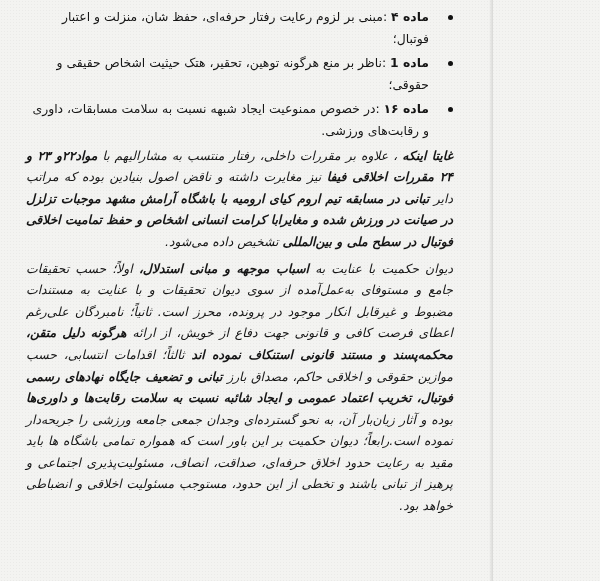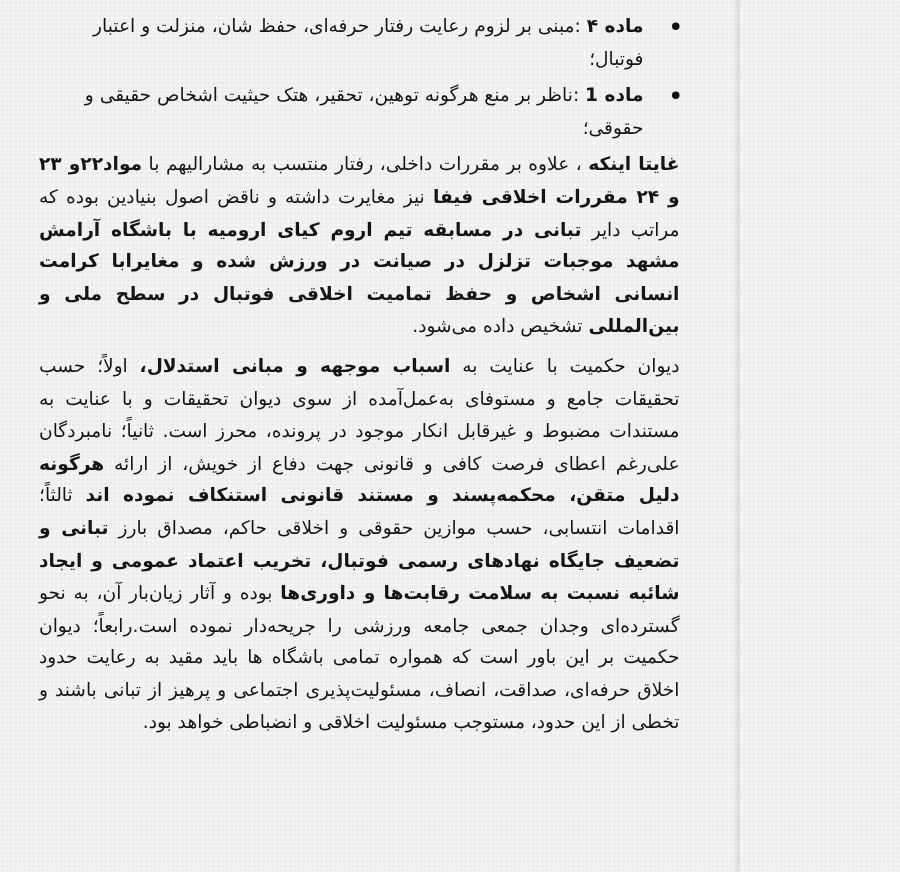--- a/index.html
+++ b/index.html
@@ -47,20 +47,21 @@
       border-radius: 50%;
       background: #111;
     }
     .bullets li .num {
       font-weight: bold;
     }
     .para {
       margin: 0 0 5px 0;
       text-align: justify;
       text-align-last: right;
+      font-style: italic;
     }
     .para.first {
       margin-top: 3px;
     }
     b, .b {
       font-weight: bold;
     }
     .scan-edge {
       position: absolute;
       right: 0;
@@ -77,20 +78,24 @@
 
   <ul class="bullets">
     <li>
       <span class="dot"></span>
       <span class="num">ماده ۴</span><span> :مبنی بر لزوم رعایت رفتار حرفه‌ای، حفظ شان، منزلت و اعتبار فوتبال؛</span>
     </li>
     <li>
       <span class="dot"></span>
       <span class="num">ماده 1</span><span> :ناظر بر منع هرگونه توهین، تحقیر، هتک حیثیت اشخاص حقیقی و حقوقی؛</span>
     </li>
+    <li>
+      <span class="dot"></span>
+      <span class="num">ماده ۱۶</span><span> :در خصوص ممنوعیت ایجاد شبهه نسبت به سلامت مسابقات، داوری و رقابت‌های ورزشی.</span>
+    </li>
   </ul>
 
   <p class="para first">
     <b>غایتا اینکه</b><span> ، علاوه بر مقررات داخلی، رفتار منتسب به مشارالیهم با </span><b>مواد۲۲و ۲۳ و ۲۴ مقررات اخلاقی فیفا</b><span> نیز مغایرت داشته و ناقض اصول بنیادین بوده که مراتب دایر </span><b>تبانی در مسابقه تیم اروم کیای ارومیه با باشگاه آرامش مشهد موجبات تزلزل در صیانت در ورزش شده و مغایرابا کرامت انسانی اشخاص و حفظ تمامیت اخلاقی فوتبال در سطح ملی و بین‌المللی</b><span> تشخیص داده می‌شود.</span>
   </p>
 
   <p class="para">
     <span>دیوان حکمیت با عنایت به </span><b>اسباب موجهه و مبانی استدلال،</b><span> اولاً؛ حسب تحقیقات جامع و مستوفای به‌عمل‌آمده از سوی دیوان تحقیقات و با عنایت به مستندات مضبوط و غیرقابل انکار موجود در پرونده، محرز است. ثانیاً؛ نامبردگان علی‌رغم اعطای فرصت کافی و قانونی جهت دفاع از خویش، از ارائه </span><b>هرگونه دلیل متقن، محکمه‌پسند و مستند قانونی استنکاف نموده اند</b><span> ثالثاً؛ اقدامات انتسابی، حسب موازین حقوقی و اخلاقی حاکم، مصداق بارز </span><b>تبانی و تضعیف جایگاه نهادهای رسمی فوتبال، تخریب اعتماد عمومی و ایجاد شائبه نسبت به سلامت رقابت‌ها و داوری‌ها</b><span> بوده و آثار زیان‌بار آن، به نحو گسترده‌ای وجدان جمعی جامعه ورزشی را جریحه‌دار نموده است.رابعاً؛ دیوان حکمیت بر این باور است که همواره تمامی باشگاه ها باید مقید به رعایت حدود اخلاق حرفه‌ای، صداقت، انصاف، مسئولیت‌پذیری اجتماعی و پرهیز از تبانی باشند و تخطی از این حدود، مستوجب مسئولیت اخلاقی و انضباطی خواهد بود.</span>
   </p>
 

